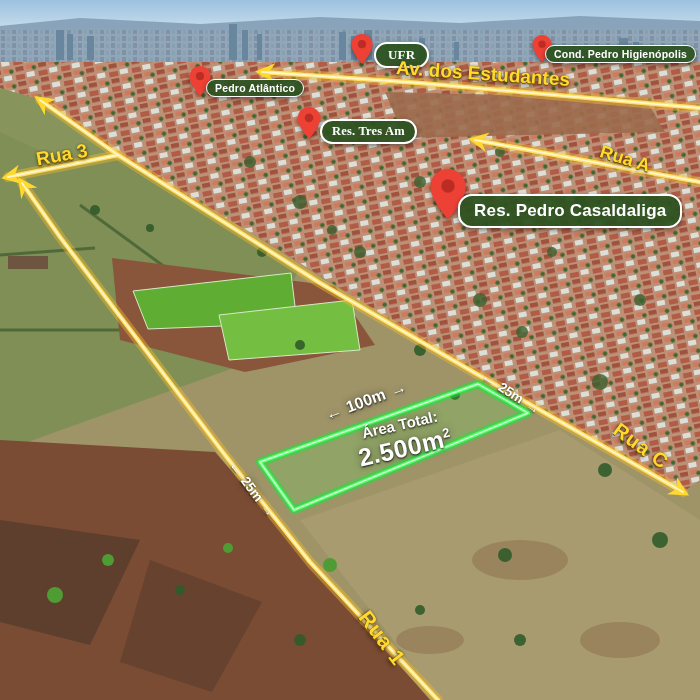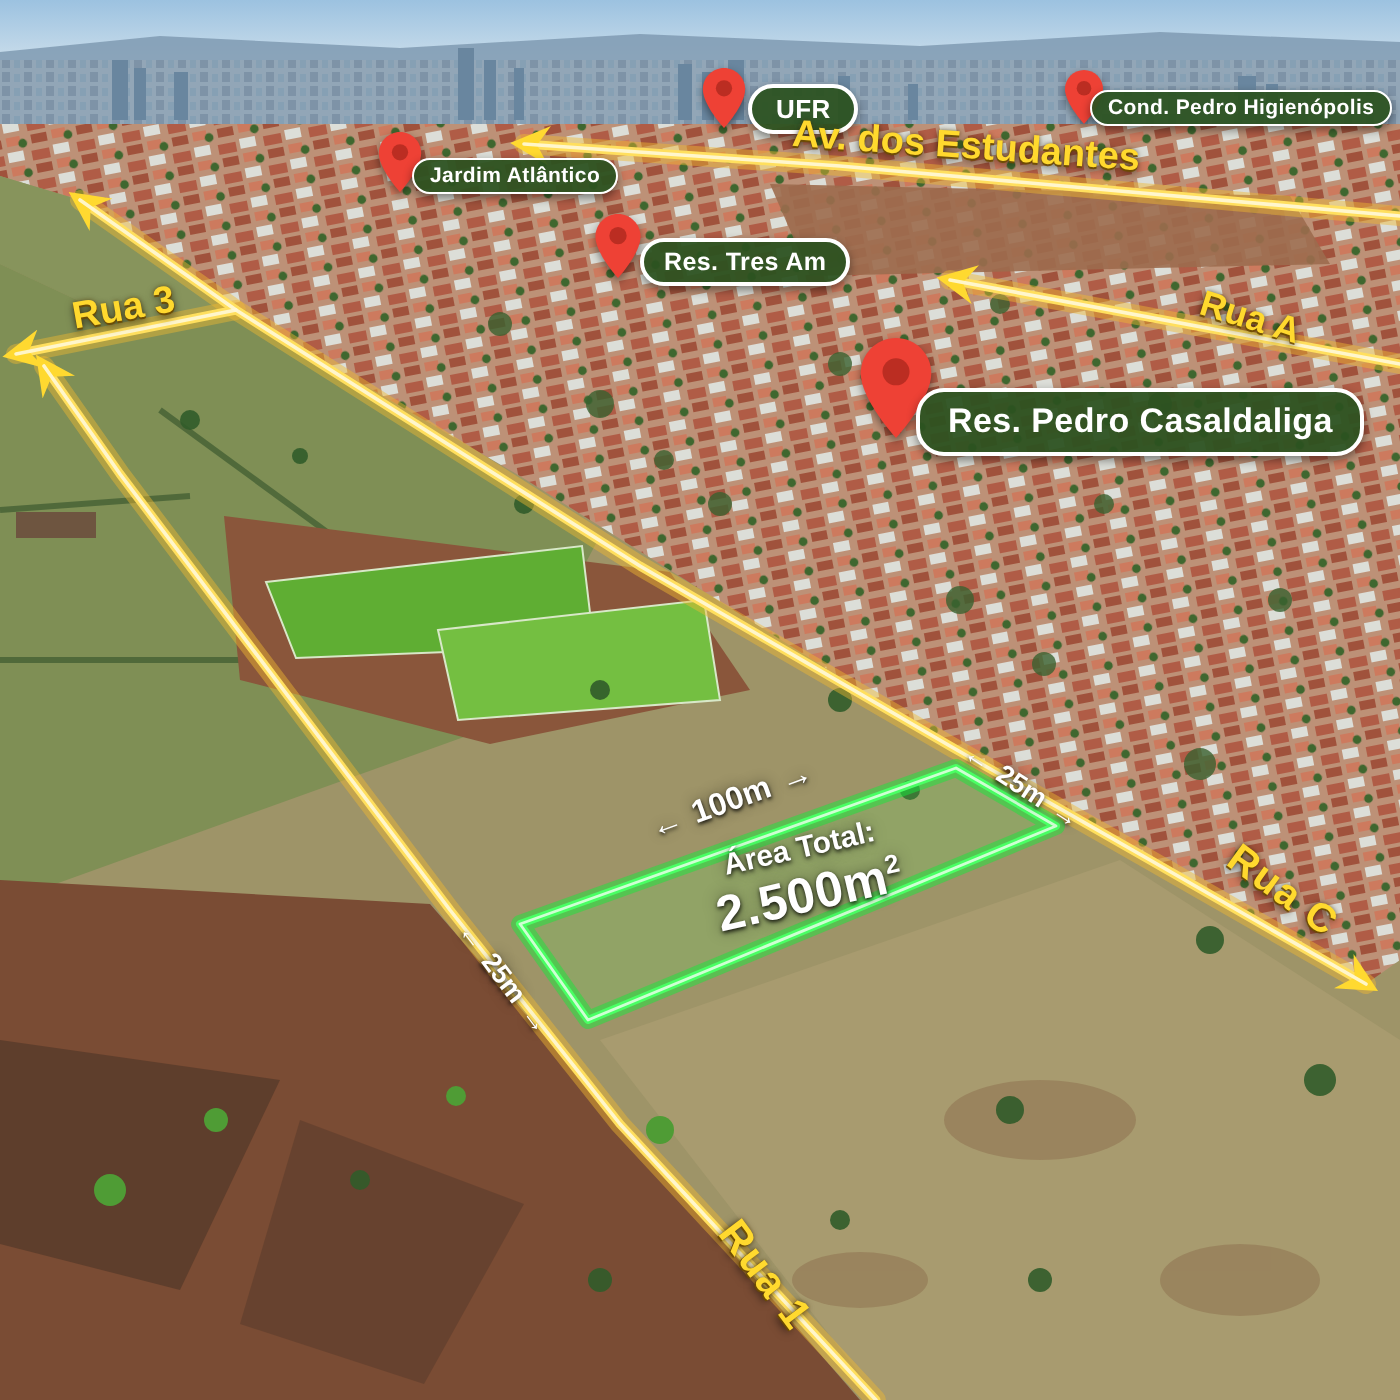--- a/index.html
+++ b/index.html
@@ -20,21 +20,21 @@
     position:absolute;display:inline-flex;align-items:center;white-space:nowrap;
     background:rgba(44,82,32,.94);
     border:2px solid #ffffff;border-radius:999px;
     color:#fff;font-weight:700;
     padding:2px 9px;
     box-shadow:0 2px 5px rgba(0,0,0,.45);
     letter-spacing:.2px;
   }
   .pill.small{font-size:10.5px;border-width:1.6px;padding:2px 8px;}
   .pill.medium{font-size:12.5px;padding:3px 10px;}
-  .pill.ufr{font-size:13px;padding:3px 12px;}
+  .pill.ufr{font-size:13px;padding:3px 12px;font-family:Liberation Serif, serif;}
   .pill.big{font-size:17px;padding:5px 14px;border-width:2.5px;border-radius:14px;align-items:center;}
 
   
   .roadlabel{
     position:absolute;transform-origin:center;white-space:nowrap;
     color:#ffd92e;font-weight:800;
     text-shadow:0 1px 0 rgba(110,75,0,.9),0 2px 4px rgba(0,0,0,.55),0 0 2px rgba(90,60,0,.6);
   }
 
   
@@ -233,23 +233,23 @@
         </svg>
     </div>
 
     <div class="pill ufr" style="left:374px;top:42px;">
       <span>UFR</span>
     </div>
     <div class="pill small" style="left:545px;top:45px;">
       <span>Cond. Pedro Higienópolis</span>
     </div>
     <div class="pill small" style="left:206px;top:79px;">
-      <span>Jardim Atlântico</span>
-    </div>
-    <div class="pill medium" style="left:320px;top:119px;">
+      <span>Pedro Atlântico</span>
+    </div>
+    <div class="pill medium" style="left:320px;top:119px;font-family:Liberation Serif, serif;">
       <span>Res. Tres Am</span>
     </div>
     <div class="pill big" style="left:458px;top:194px;">
       <span>Res. Pedro Casaldaliga</span>
     </div>
 
     <div class="roadlabel" style="left:483px;top:74px;font-size:19px;transform:translate(-50%,-50%) rotate(4deg);">Av. dos Estudantes</div>
     <div class="roadlabel" style="left:625px;top:159px;font-size:18px;transform:translate(-50%,-50%) rotate(17deg);">Rua A</div>
     <div class="roadlabel" style="left:62px;top:155px;font-size:19px;transform:translate(-50%,-50%) rotate(-10deg);">Rua 3</div>
     <div class="roadlabel" style="left:641px;top:446px;font-size:20px;transform:translate(-50%,-50%) rotate(36deg);letter-spacing:1px;">Rua C</div>

